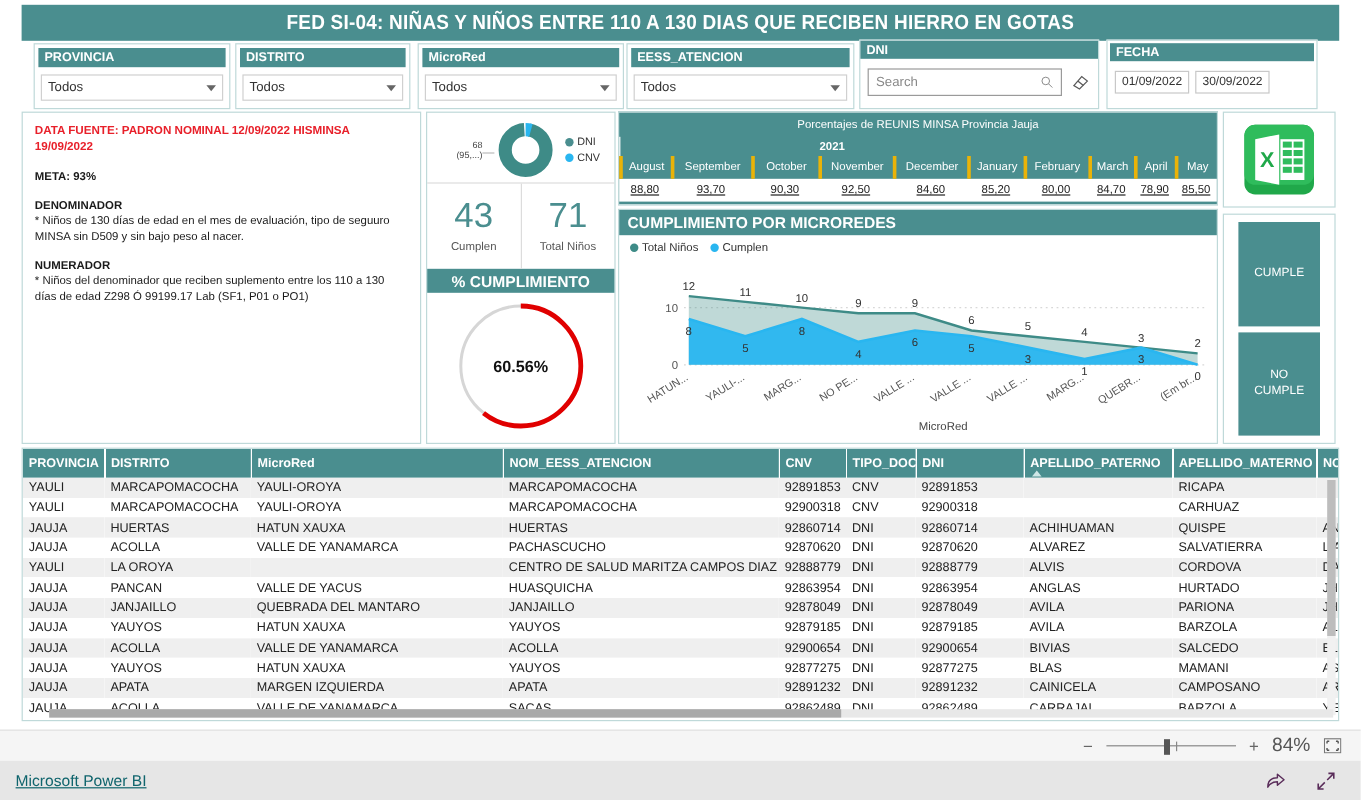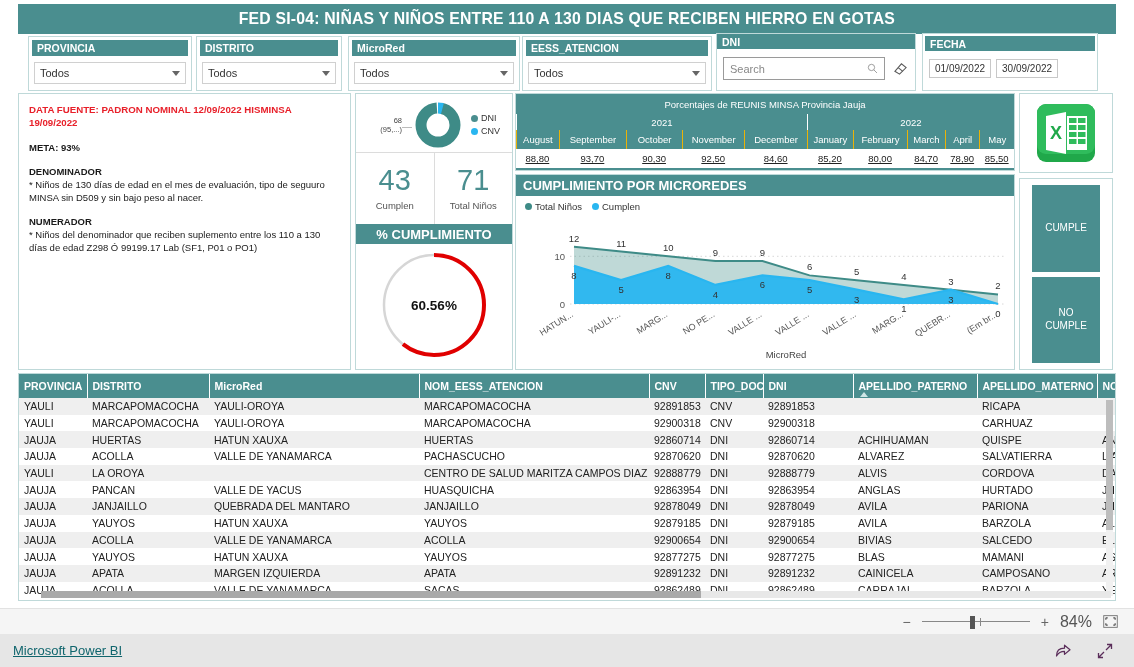--- a/index.html
+++ b/index.html
@@ -124,21 +124,21 @@
     position: absolute; left: 515px; top: 93px; width: 500px; height: 78px;
     background: #4a8e8f; border: 1px solid #bfd9d9;
   }
   #reunis .r-title { height: 20px; color: #fff; font-size: 9.5px;
             display: flex; align-items: center; justify-content: center; }
   .r-years { display: flex; height: 16px; }
   .r-years > div { color: #fff; font-size: 9.5px; display: flex; align-items: center;
             justify-content: center; border-left: 1px solid #ffffff; }
   .r-months { display: flex; height: 19px; }
   .r-months > div { color: #fff; font-size: 9.5px; display: flex; align-items: center;
-            justify-content: center; border-left: 1px solid #eab308; }
+            justify-content: center; border-left: 3px solid #eab308; }
   .r-vals { display: flex; height: 19px; background: #fff; }
   .r-vals > div { color: #222; font-size: 9.5px; display: flex; align-items: center;
             justify-content: center; text-decoration: underline; }
 
   
   #chart-panel {
     position: absolute; left: 515px; top: 174px; width: 500px; height: 196px;
     background: #fff; border: 1px solid #bfd9d9;
   }
   .chart-title { height: 21px; background: #4a8e8f; color: #fff; font-size: 13px;
@@ -349,22 +349,21 @@
         <circle cx="56" cy="56" r="50" fill="none" stroke="#d6d6d6" stroke-width="2.5"></circle>
         <circle cx="56" cy="56" r="50" fill="none" stroke="#e00000" stroke-width="4" stroke-dasharray="190.3 124.1" transform="rotate(-90 56 56)"></circle>
       </svg>
       <span class="gauge-val">60.56%</span>
     </div>
   </div>
 
   <div id="reunis">
     <div class="r-title">Porcentajes de REUNIS MINSA Provincia Jauja</div>
     <div class="r-years" id="reunis-years">
-        <div style="width: 354px;">2021</div>
-        <div style="width: 252px;">2022</div>
+        <div style="width: 354px; font-weight: bold;">2021</div>
       </div>
     <div class="r-months" id="reunis-months">
         <div style="width: 52px;">August</div>
         <div style="width: 82px;">September</div>
         <div style="width: 68px;">October</div>
         <div style="width: 76px;">November</div>
         <div style="width: 76px;">December</div>
         <div style="width: 56px;">January</div>
         <div style="width: 66px;">February</div>
         <div style="width: 46px;">March</div>

